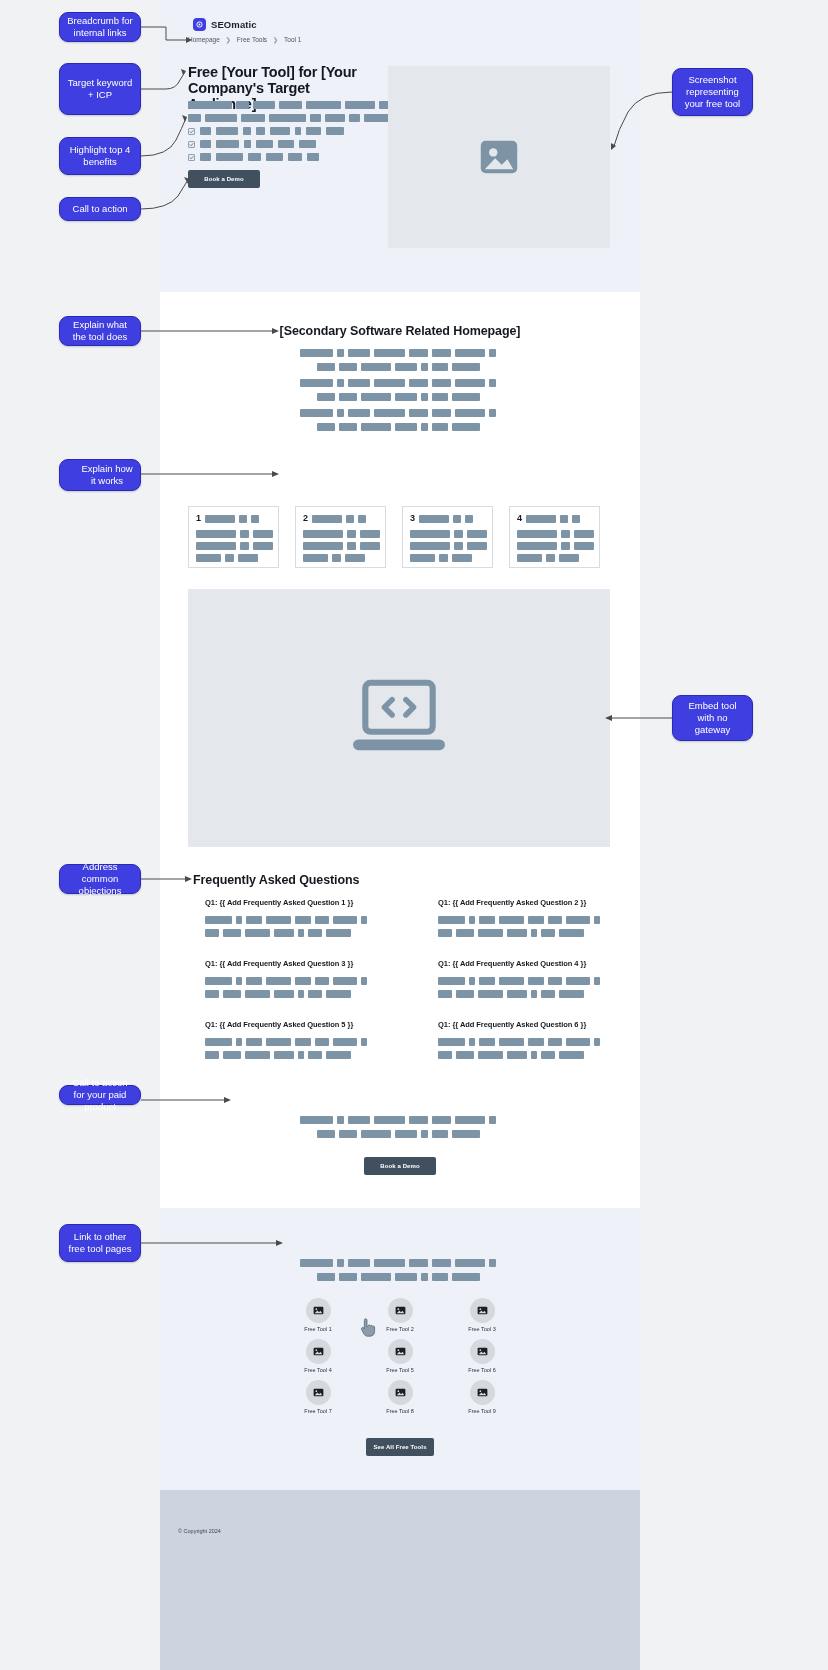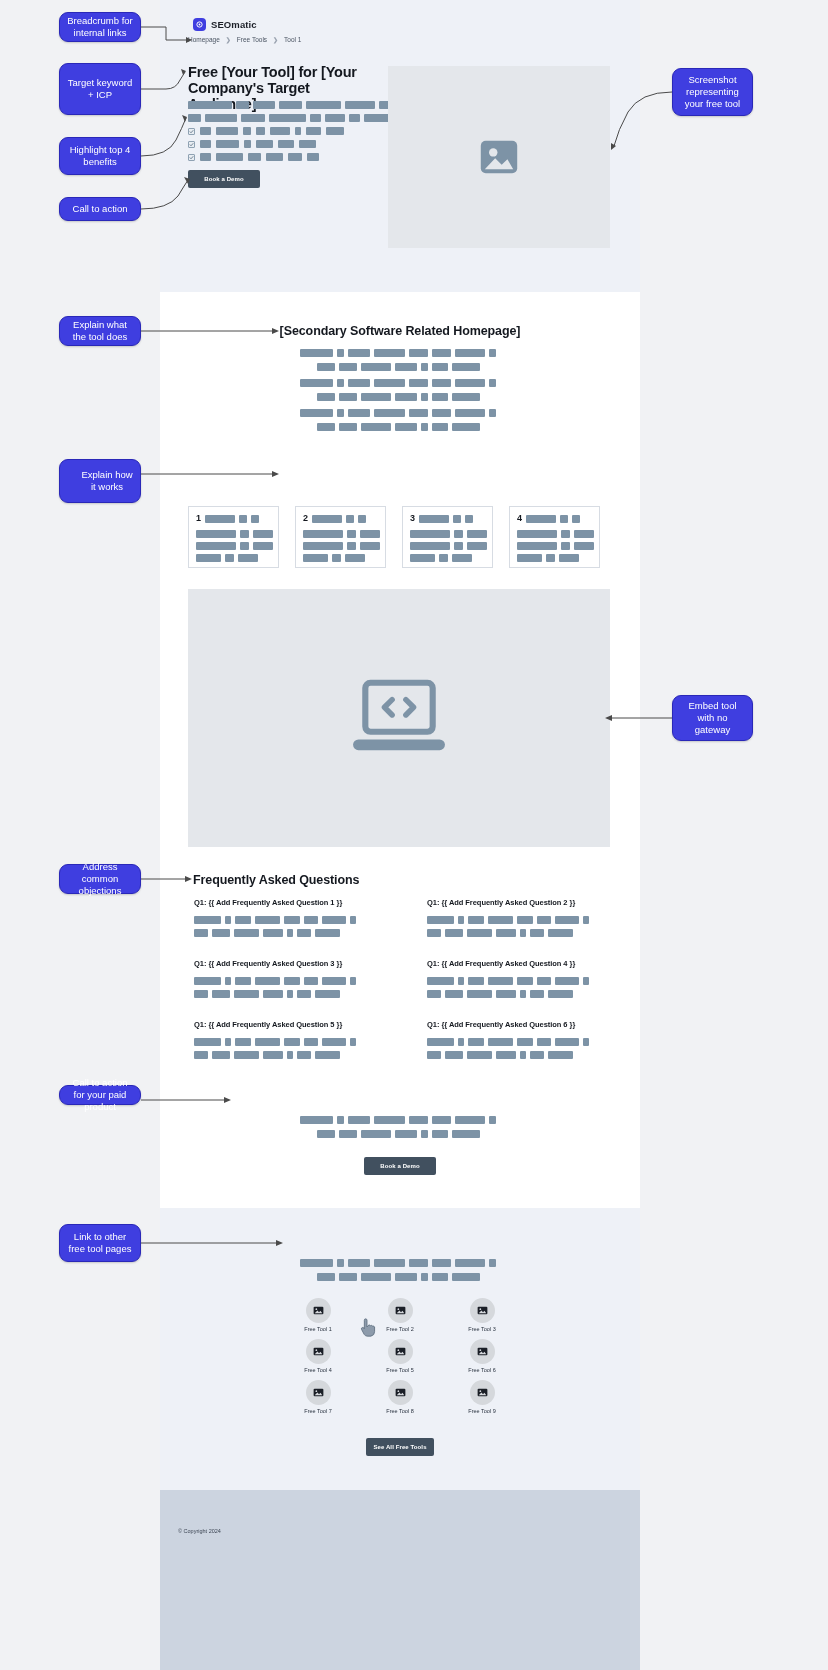--- a/index.html
+++ b/index.html
@@ -86,21 +86,21 @@
   .card-num { font-size:9px; font-weight:bold; color:#14181f; line-height:9px; }
   .card-body .barline { margin-bottom:4px; }
 
   
   .embed {
     position:absolute; left:188px; top:589px; width:422px; height:258px;
     background:#e4e7eb; display:flex; align-items:center; justify-content:center;
   }
 
   
-  .faq-grid { position:absolute; left:194px; top:898px; width:424px; }
+  .faq-grid { position:absolute; left:205px; top:898px; width:424px; }
   .faq-row { display:flex; gap:42px; margin-bottom:17px; }
   .faq-item { width:191px; }
   .faq-q { font-size:7.5px; font-weight:bold; color:#14181f; margin-bottom:9px; letter-spacing:-.05px; }
 
   
   .tools-grid { position:absolute; left:160px; top:1298px; width:480px;
                 display:flex; flex-direction:column; align-items:center; gap:7px; }
   .tools-row { display:flex; gap:20px; }
   .tool { width:62px; display:flex; flex-direction:column; align-items:center; gap:3px; }
   .tool-circle { width:25px; height:25px; border-radius:50%; background:#d5d8dc;
@@ -444,21 +444,21 @@
   </svg>
 
   <div class="ft-copy">© Copyright 2024</div>
 
   <div class="callout" style="left:59px;  top:12px;  width:82px; height:30px;">Breadcrumb for internal links</div>
   <div class="callout" style="left:59px;  top:63px;  width:82px; height:52px;">Target keyword + ICP</div>
   <div class="callout" style="left:59px;  top:137px; width:82px; height:38px;">Highlight top 4 benefits</div>
   <div class="callout" style="left:59px;  top:197px; width:82px; height:24px;">Call to action</div>
   <div class="callout" style="left:672px; top:68px;  width:81px; height:48px;">Screenshot representing your free tool</div>
   <div class="callout" style="left:59px;  top:316px; width:82px; height:30px;">Explain what the tool does</div>
-  <div class="callout" style="left:59px;  top:459px; width:82px; height:44px;padding-left:20px;">Explain how it works</div>
+  <div class="callout" style="left:59px;  top:459px; width:82px; height:32px;padding-left:20px;">Explain how it works</div>
   <div class="callout" style="left:672px; top:695px; width:81px; height:46px;">Embed tool with no gateway</div>
   <div class="callout" style="left:59px;  top:864px; width:82px; height:30px;">Address common objections</div>
   <div class="callout" style="left:59px;  top:1085px;width:82px; height:20px;">Call to action for your paid product</div>
   <div class="callout" style="left:59px;  top:1224px;width:82px; height:38px;">Link to other free tool pages</div>
 
   <svg class="leader" style="left:0; top:0; width:828px; height:1670px;">
 
     <path d="M141 27 H166 V40 H186"></path>
       <polygon points="186,37 192,40 186,43"></polygon>
 

